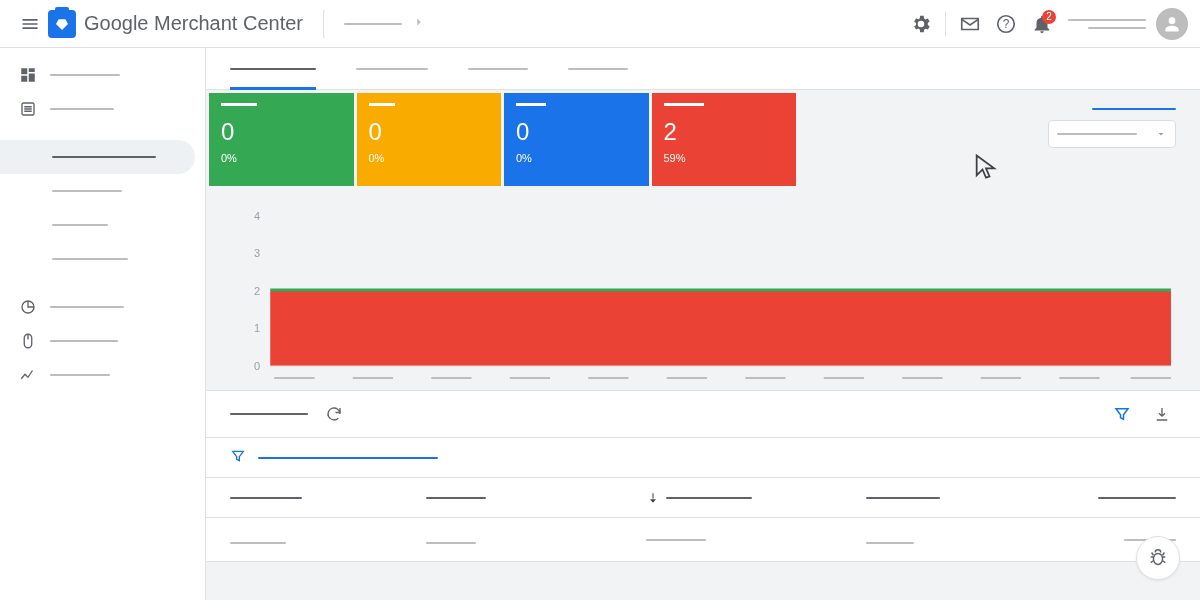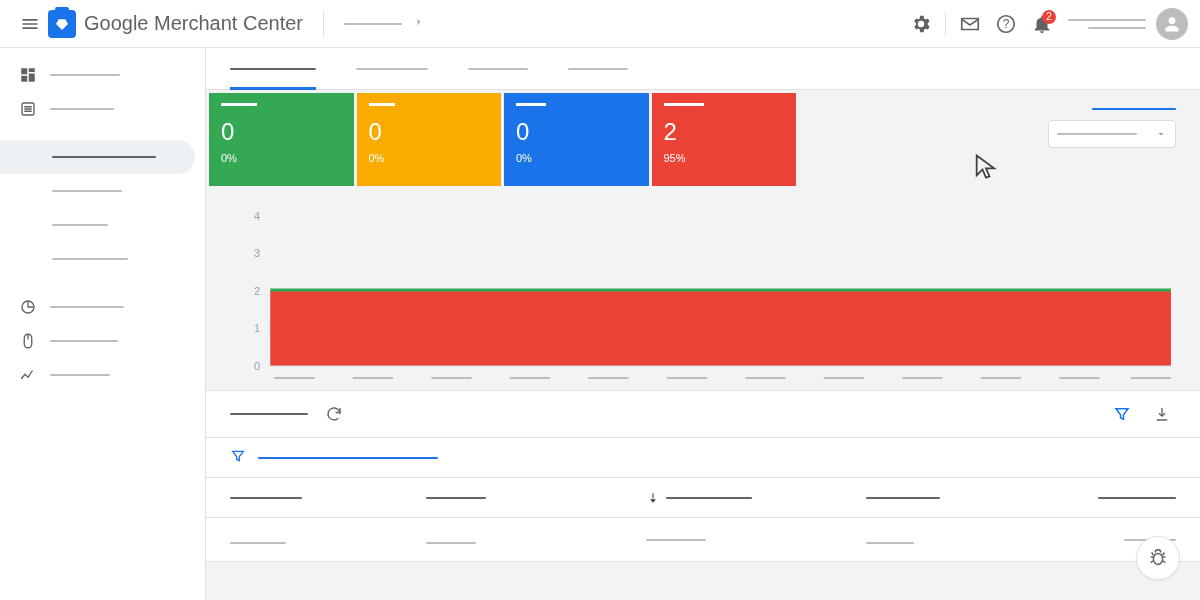--- a/index.html
+++ b/index.html
@@ -246,21 +246,21 @@
             <div class="pct">0%</div>
           </div>
           <div class="tile blue">
             <div class="topbar w30"></div>
             <div class="val">0</div>
             <div class="pct">0%</div>
           </div>
           <div class="tile red">
             <div class="topbar w40"></div>
             <div class="val">2</div>
-            <div class="pct">95%</div>
+            <div class="pct">59%</div>
           </div>
         </div>
       </div>
 
       <div class="right-panel">
         <div class="rp-accent"></div>
         <div class="rp-select">
           <span class="ph"></span>
           <svg width="12" height="12" viewBox="0 0 24 24">
               <path fill="currentColor" d="M7 10l5 5 5-5z"></path>

